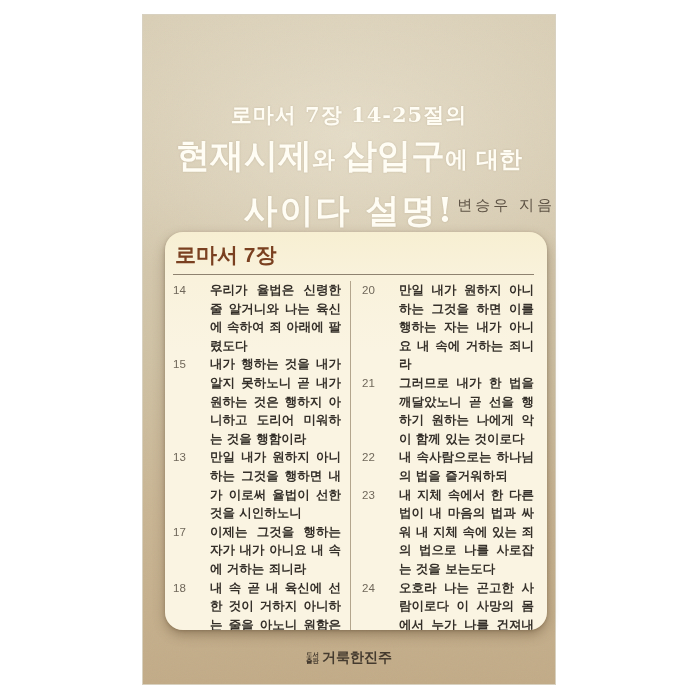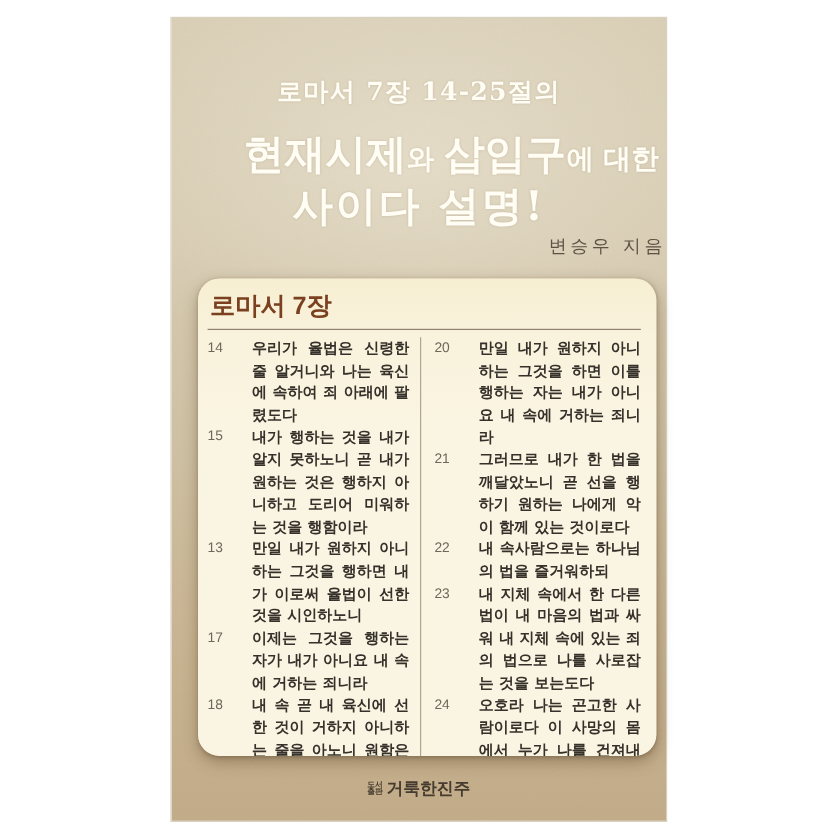--- a/index.html
+++ b/index.html
@@ -15,23 +15,24 @@
     border:1px solid #d8d1c0;
   }
   .noise{position:absolute;left:0;top:0;width:100%;height:100%;opacity:.05;pointer-events:none;}
   
   .title-block{position:absolute;left:0;top:0;width:100%;}
   .t1,.t2,.t3{
     position:absolute;width:100%;text-align:center;color:#fffdf4;
     font-family:"DejaVu Serif", serif;font-weight:bold;
     text-shadow:0 0 2px rgba(120,100,70,.25);
     white-space:nowrap;
+    margin-top:39px;
   }
   .t1{top:47px;font-size:21px;letter-spacing:1px;}
-  .t2{top:91px;font-size:34px;letter-spacing:0px;padding-left:27px;}
+  .t2{top:79px;font-size:34px;letter-spacing:0px;}
   .t2 .small{font-size:23px;}
   .t3{top:134px;font-size:34px;letter-spacing:2px;}
   .author{
     position:absolute;top:181px;width:100%;text-align:right;
     font-family:"DejaVu Serif", serif;font-size:15px;color:#5d5244;letter-spacing:3px;
   }
   
   .passage-box{
     position:absolute;left:22px;top:217px;width:382px;height:398px;box-sizing:border-box;
     background:linear-gradient(180deg,#f7efd2 0%,#f9f2dc 12%,#faf4e2 30%,#faf4e2 100%);

